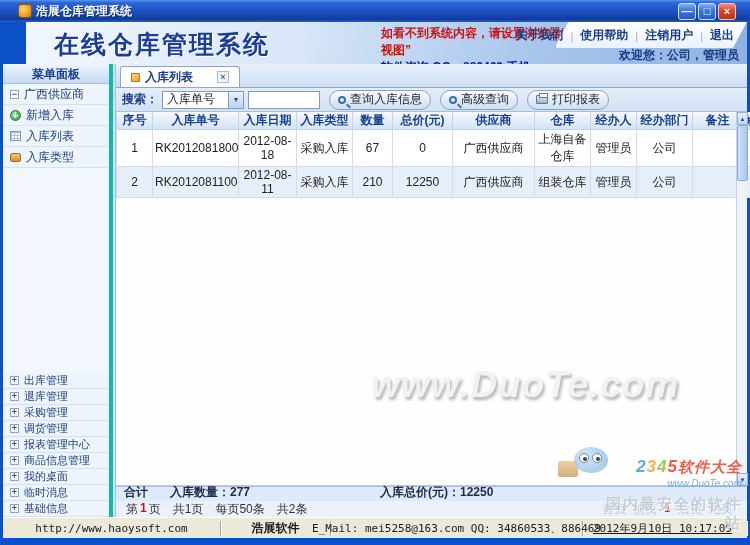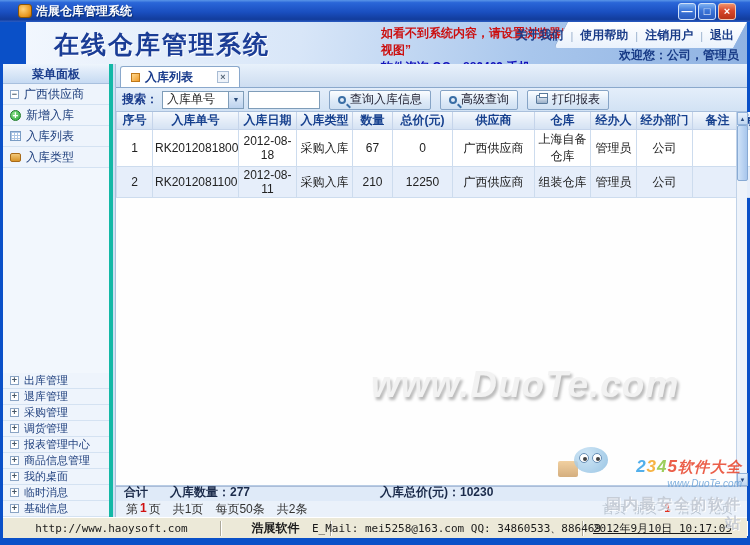--- a/index.html
+++ b/index.html
@@ -85,21 +85,21 @@
     display:flex; align-items:center; padding-left:6px; gap:4px; }
   .search-label { color:#1a3c8c; font-weight:bold; }
   .combo { width:82px; height:18px; background:#fff; border:1px solid #7f9db9; display:flex;
     align-items:center; }
   .combo-val { flex:1; padding-left:4px; font-size:12px; color:#222; }
   .combo-btn { width:15px; height:16px; background:linear-gradient(180deg,#eaf2fc,#bcd2ee);
     border-left:1px solid #7f9db9; color:#2a4a78; font-size:7px; line-height:16px; text-align:center; }
   .search-input { width:72px; height:18px; background:#fff; border:1px solid #7f9db9;
     font-size:12px; padding:0 3px; }
   .tb-btn { height:20px; display:flex; align-items:center; gap:4px; padding:0 8px;
-    border:1px solid #86a4c6; border-radius:2px; margin-left:5px;
+    border:1px solid #86a4c6; border-radius:10px; margin-left:5px;
     background:linear-gradient(180deg,#fbfdff,#dce9f7 60%,#cfe0f2); color:#223; font-size:12px; }
   .ic-search { width:8px; height:8px; border:2px solid #3a6ea5; border-radius:50%; position:relative; flex:none; }
   .ic-search::after { content:""; position:absolute; width:5px; height:2px; background:#3a6ea5;
     transform:rotate(45deg); left:6px; top:7px; }
   .ic-print { width:12px; height:9px; background:linear-gradient(180deg,#e8eef6,#9ab0c8);
     border:1px solid #5a7a9c; border-radius:1px; position:relative; flex:none; }
   .ic-print::before { content:""; position:absolute; left:2px; top:-3px; width:7px; height:3px;
     background:#fff; border:1px solid #5a7a9c; }
 
   
@@ -359,21 +359,21 @@
         <span class="sc-btn" style="top:0">▲</span>
         <span class="sc-thumb"></span>
         <span class="sc-btn" style="bottom:0">▼</span>
       </div>
       <div id="wm-center">www.DuoTe.com</div>
     </div>
 
     <div id="summary">
       <span class="s1">合计</span>
       <span class="s2">入库数量：277</span>
-      <span class="s3">入库总价(元)：10230</span>
+      <span class="s3">入库总价(元)：12250</span>
     </div>
 
     <div id="pagination">
       <span class="pg-left">
         <span>第</span>
         <span class="red">1</span>
         <span>页</span>
         <span class="gap"></span>
         <span>共1页</span>
         <span class="gap"></span>

